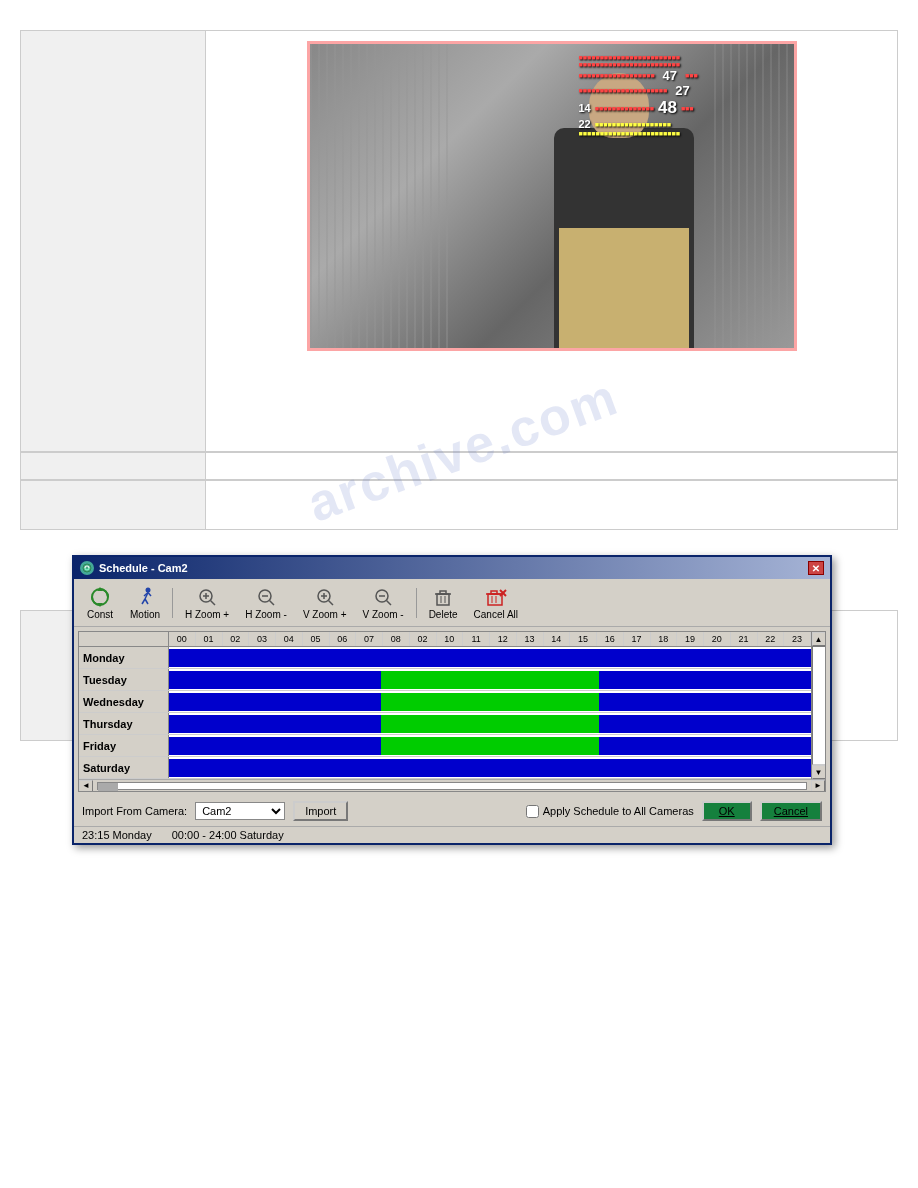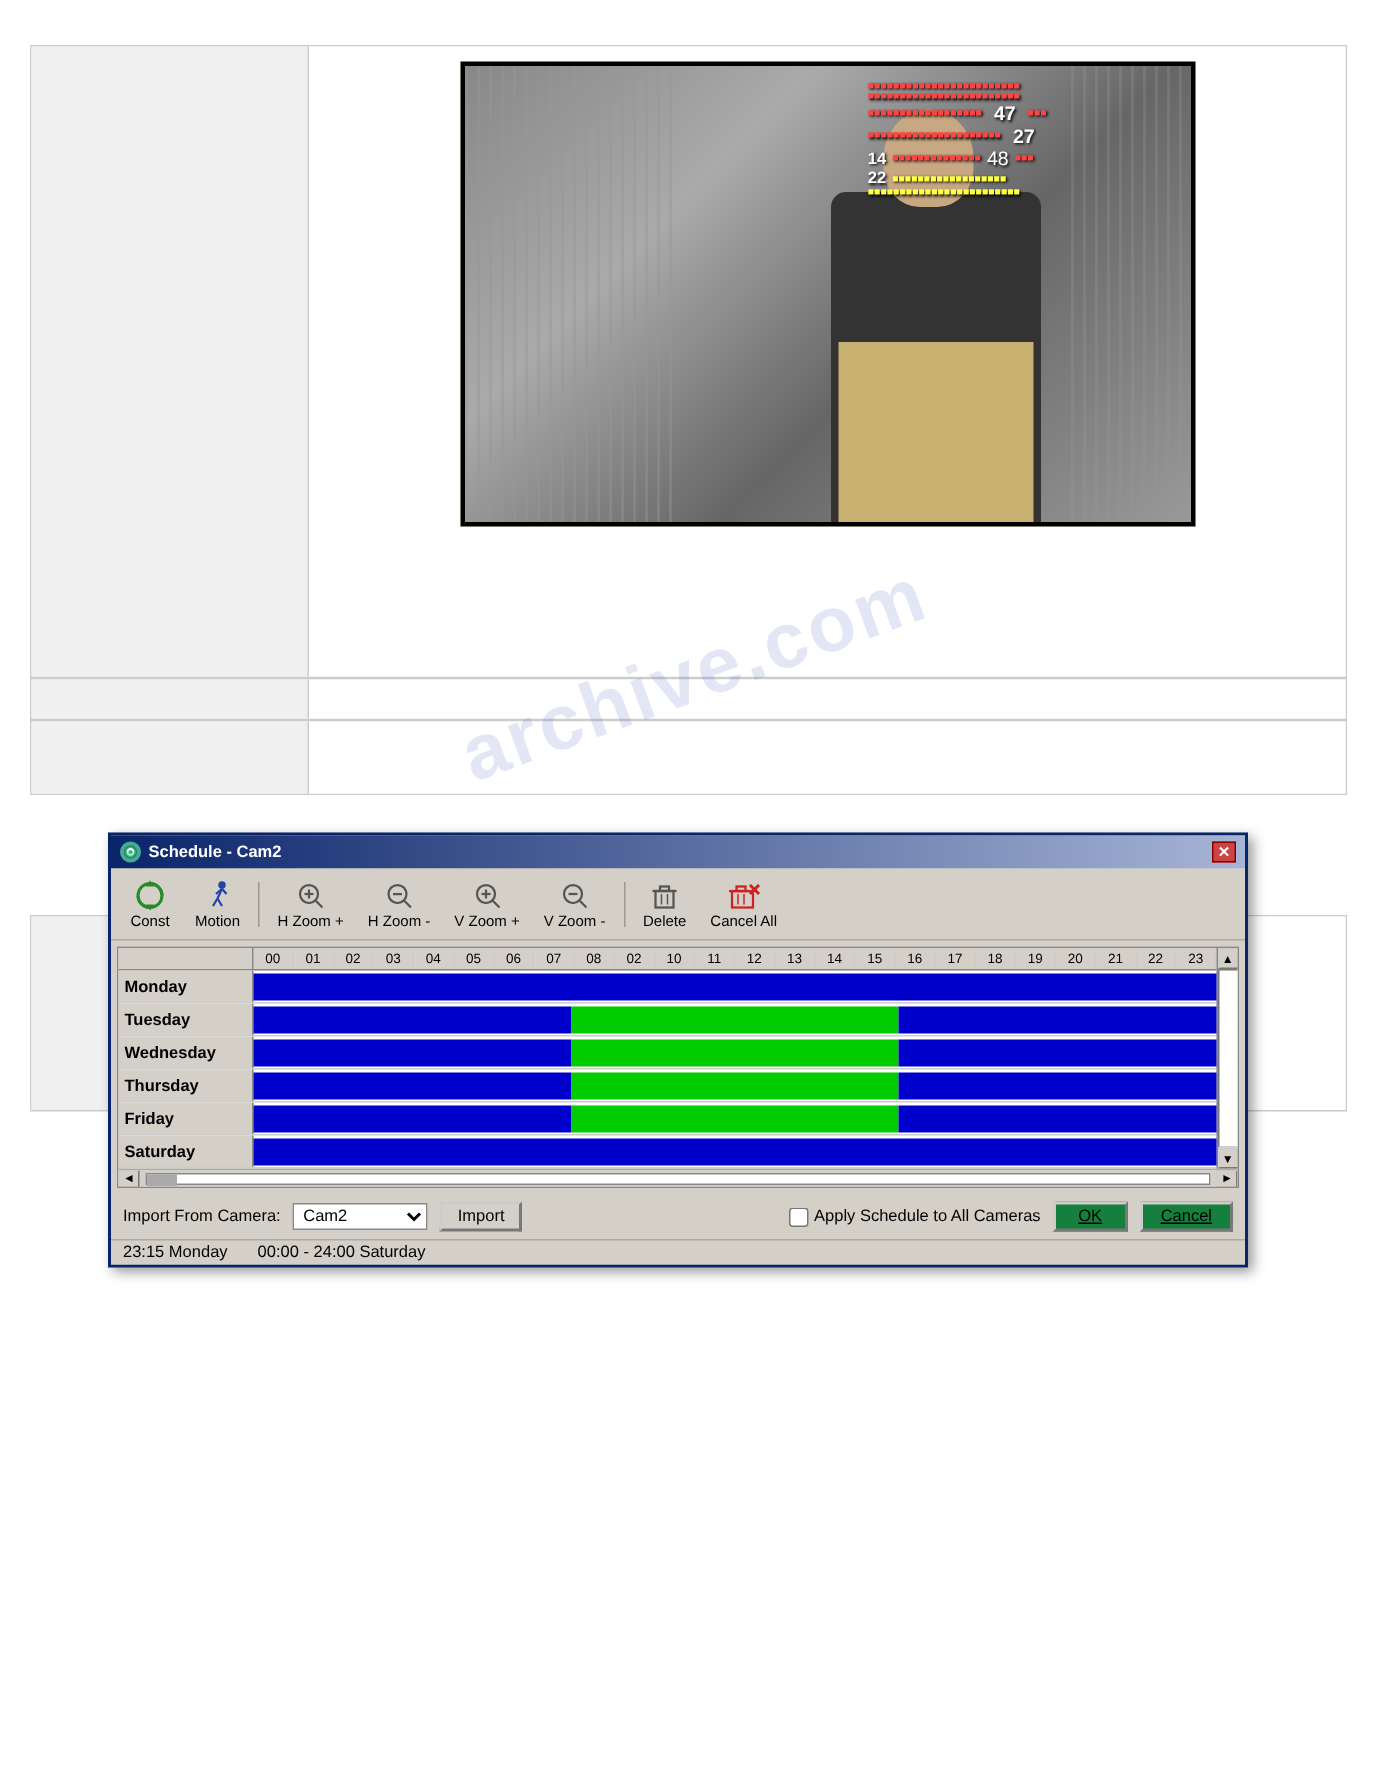--- a/index.html
+++ b/index.html
@@ -27,24 +27,24 @@
     }
     .right-panel {
       flex: 1;
       padding: 10px;
       background: #fff;
       display: flex;
       flex-direction: column;
       align-items: center;
     }
     .camera-frame {
-      border: 3px solid #000000;
+      border: 3px solid #fca5a5;
       width: 490px;
       height: 310px;
-      background: #fef9c3;
+      background: #0f766e;
       position: relative;
       overflow: hidden;
     }
     .camera-bg {
       width: 100%;
       height: 100%;
       background: linear-gradient(135deg, #888 0%, #aaa 30%, #666 60%, #999 100%);
       position: relative;
     }
     .door-left {
@@ -501,21 +501,21 @@
                 <span style="color:white;font-size:13px;font-weight:bold;text-shadow:1px 1px 2px black;">47</span>
                 <span style="color:#ff4444;font-size:7px;">■■■</span>
               </div>
               <div style="display:flex;align-items:center;gap:8px;">
                 <span style="color:#ff4444;font-size:7px;">■■■■■■■■■■■■■■■■■■■■■</span>
                 <span style="color:white;font-size:13px;font-weight:bold;text-shadow:1px 1px 2px black;">27</span>
               </div>
               <div style="display:flex;align-items:center;gap:4px;">
                 <span style="color:white;font-size:11px;font-weight:bold;text-shadow:1px 1px 2px black;">14</span>
                 <span style="color:#ff4444;font-size:7px;">■■■■■■■■■■■■■■</span>
-                <span style="color:white;font-size:13px;font-weight:normal;text-shadow:1px 1px 2px black;">48</span>
+                <span style="color:white;font-size:17px;font-weight:bold;text-shadow:1px 1px 2px black;">48</span>
                 <span style="color:#ff4444;font-size:7px;">■■■</span>
               </div>
               <div style="display:flex;align-items:center;gap:4px;">
                 <span style="color:white;font-size:11px;font-weight:bold;text-shadow:1px 1px 2px black;">22</span>
                 <span style="color:#ffff44;font-size:7px;">■■■■■■■■■■■■■■■■■■</span>
               </div>
               <div style="display:flex;gap:2px;">
                 <span style="color:#ffff44;font-size:7px;">■■■■■■■■■■■■■■■■■■■■■■■■</span>
               </div>
             </div>

